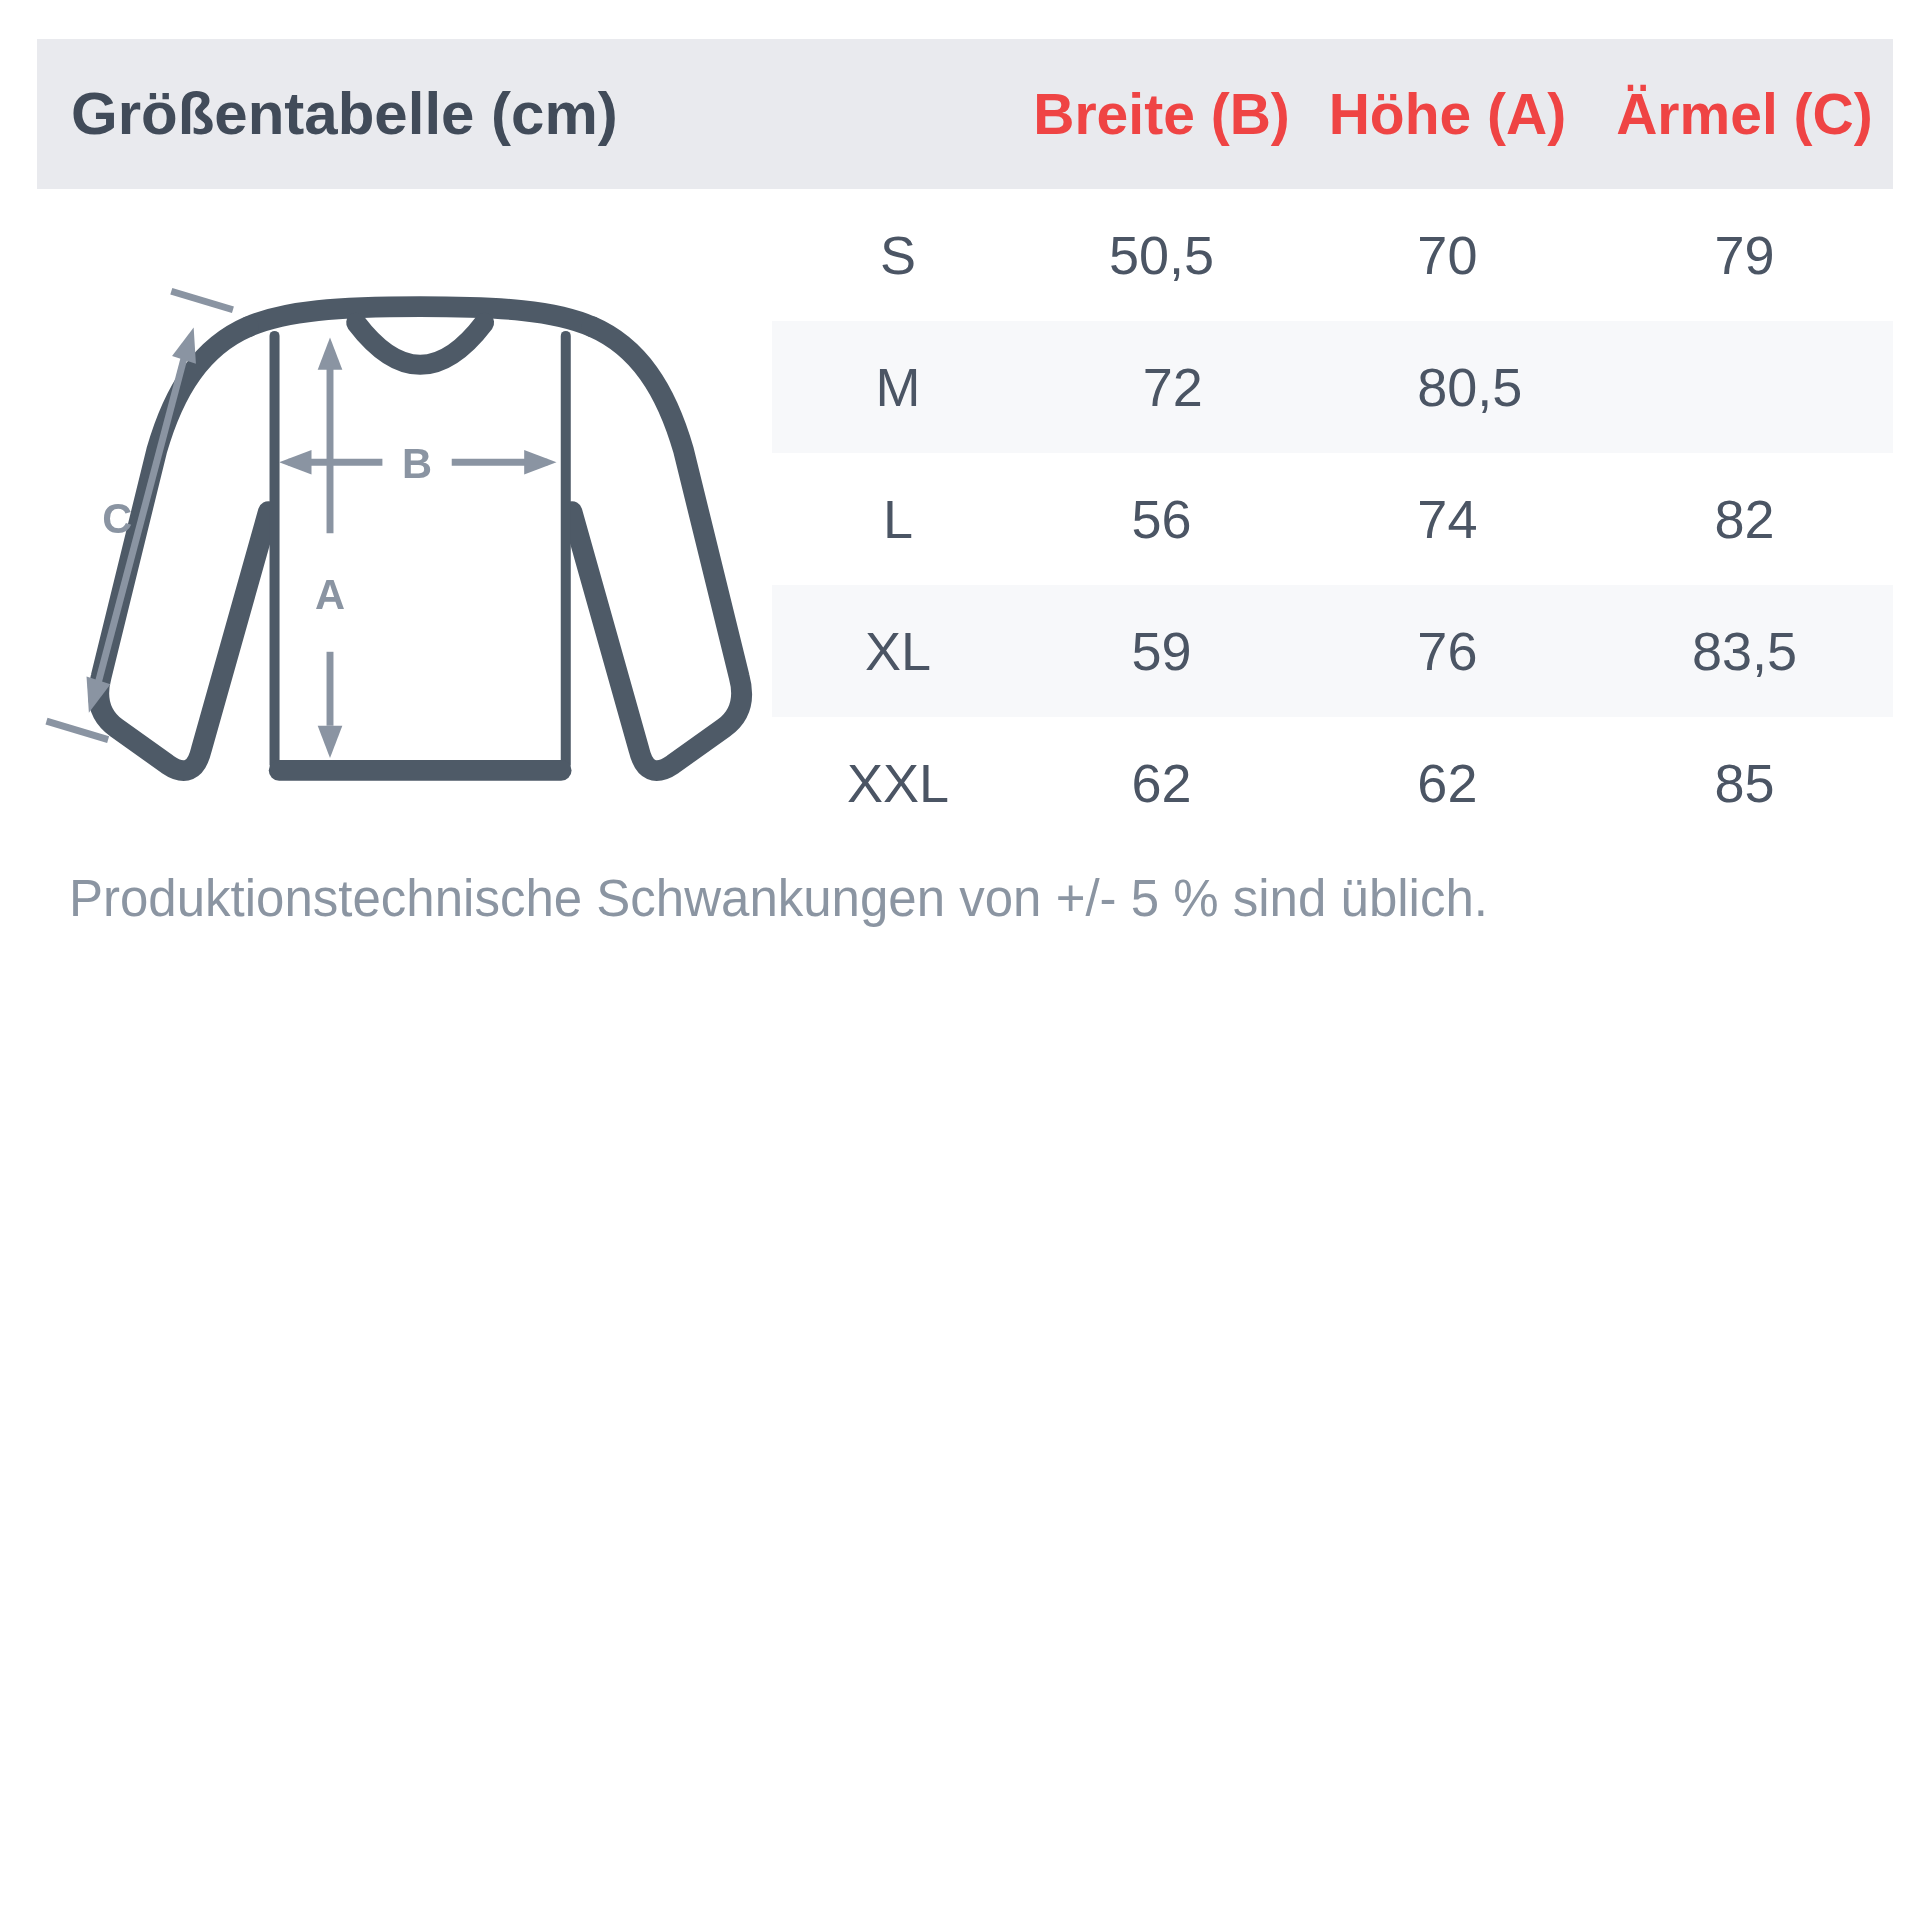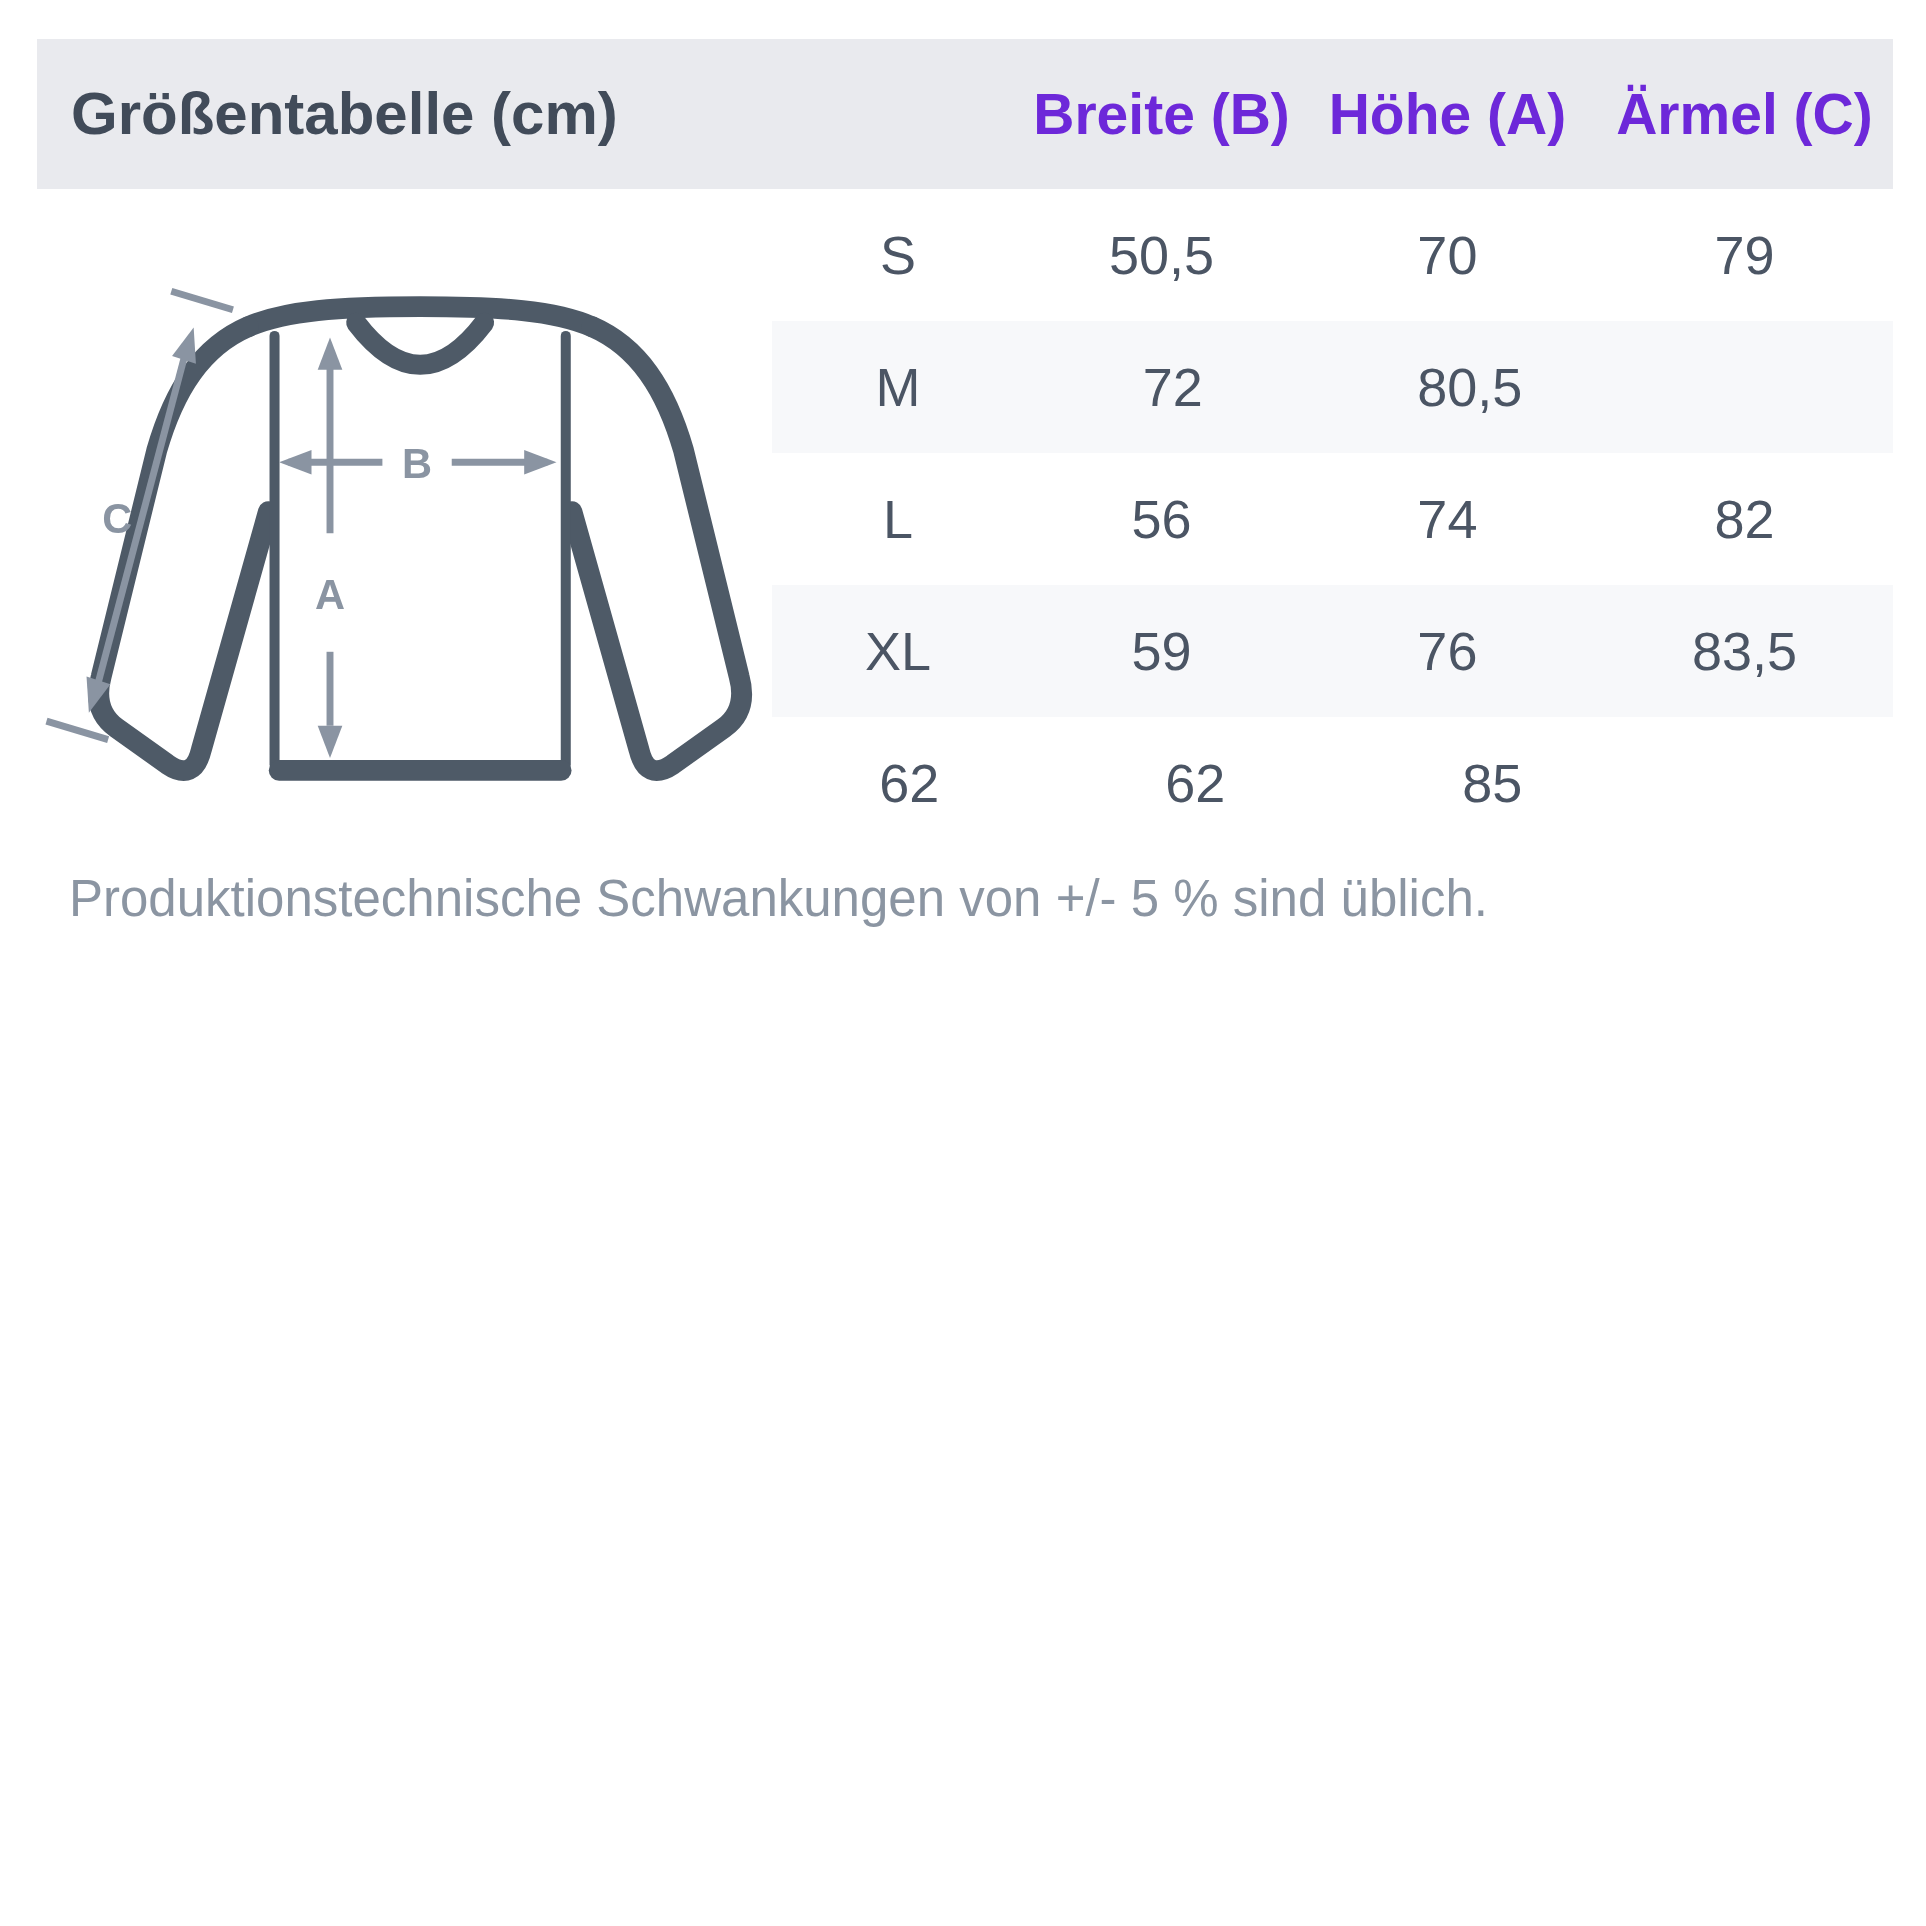--- a/index.html
+++ b/index.html
@@ -14,21 +14,21 @@
   }
   .chart-title{
     position:absolute;left:34px;top:0;height:114px;line-height:150px;
     font-size:60px;font-weight:bold;color:#414b59;white-space:nowrap;
   }
   .header-cols{
     position:absolute;left:772px;top:39px;width:1121px;height:150px;
     display:flex;align-items:center;
   }
   .hcell{
-    text-align:center;font-size:57px;font-weight:bold;color:#6d28d9;white-space:nowrap;
+    text-align:center;font-size:57px;font-weight:bold;color:#ef4444;white-space:nowrap;
   }
   .col-size{width:22.5%;}
   .col-b{width:24.5%;}
   .col-a{width:26.5%;}
   .col-c{width:26.5%;}
   
   .rows{
     position:absolute;left:772px;top:189px;width:1121px;
   }
   .row{
@@ -87,20 +87,21 @@
     <div class="cell col-a">74</div>
     <div class="cell col-c">82</div>
   </div>
   <div class="row">
     <div class="cell col-size">XL</div>
     <div class="cell col-b">59</div>
     <div class="cell col-a">76</div>
     <div class="cell col-c">83,5</div>
   </div>
   <div class="row">
+    <div class="cell col-size">XXL</div>
     <div class="cell col-b">62</div>
     <div class="cell col-a">62</div>
     <div class="cell col-c">85</div>
   </div>
 </div>
 
 <svg class="diagram" viewBox="0 0 1100 1150">
 
   <g>
 

